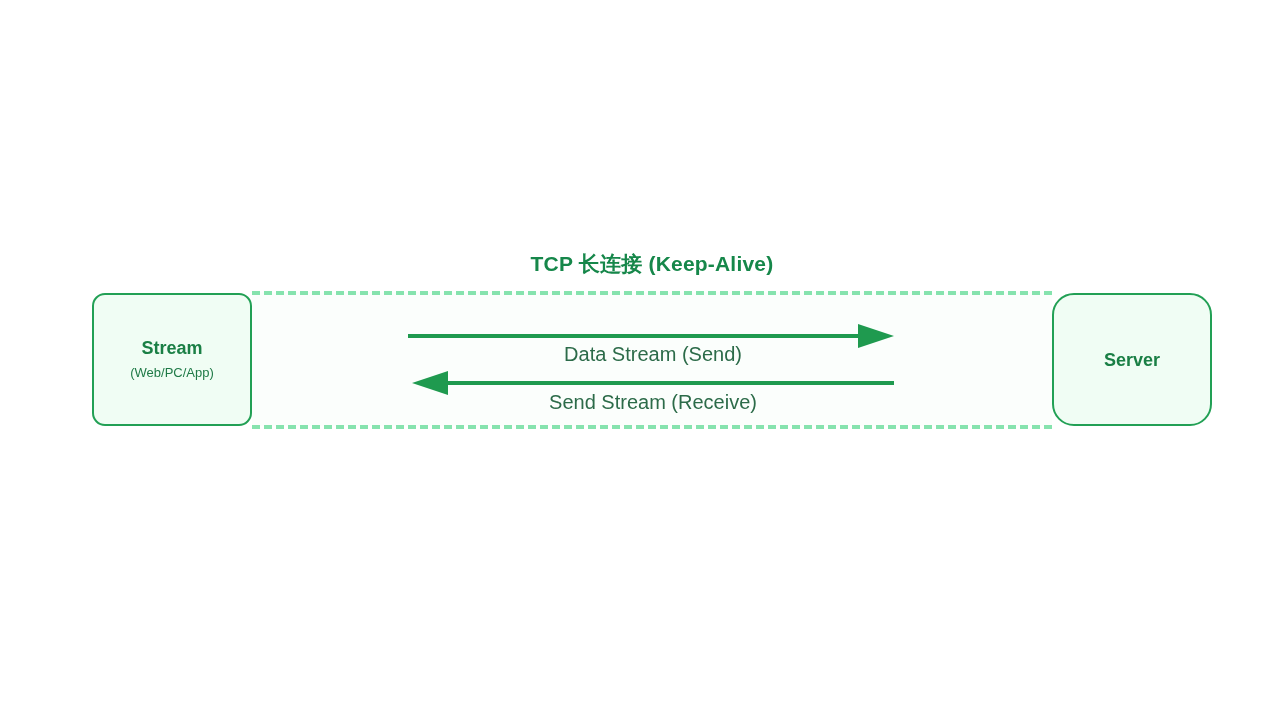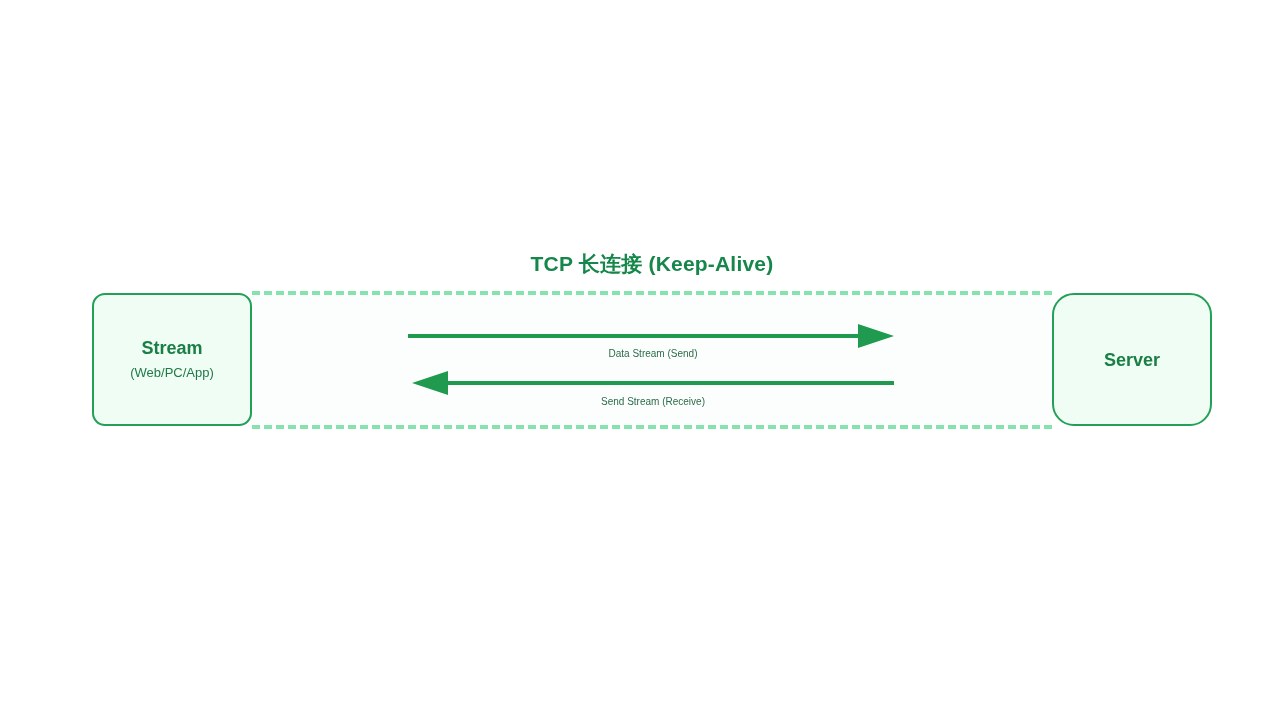--- a/index.html
+++ b/index.html
@@ -113,21 +113,21 @@
     display: block;
     width: 490px;
     height: 24px;
     overflow: visible;
   }
   .flow-label {
     position: absolute;
     left: 396px;
     width: 490px;
     text-align: center;
-    font-size: 10px;
+    font-size: 20px;
     color: #2c6b49;
     line-height: 20px;
     white-space: nowrap;
   }
   .flow-label.send { top: 344px; }
   .flow-label.recv { top: 392px; }
 </style>
 </head>
 <body>
 

